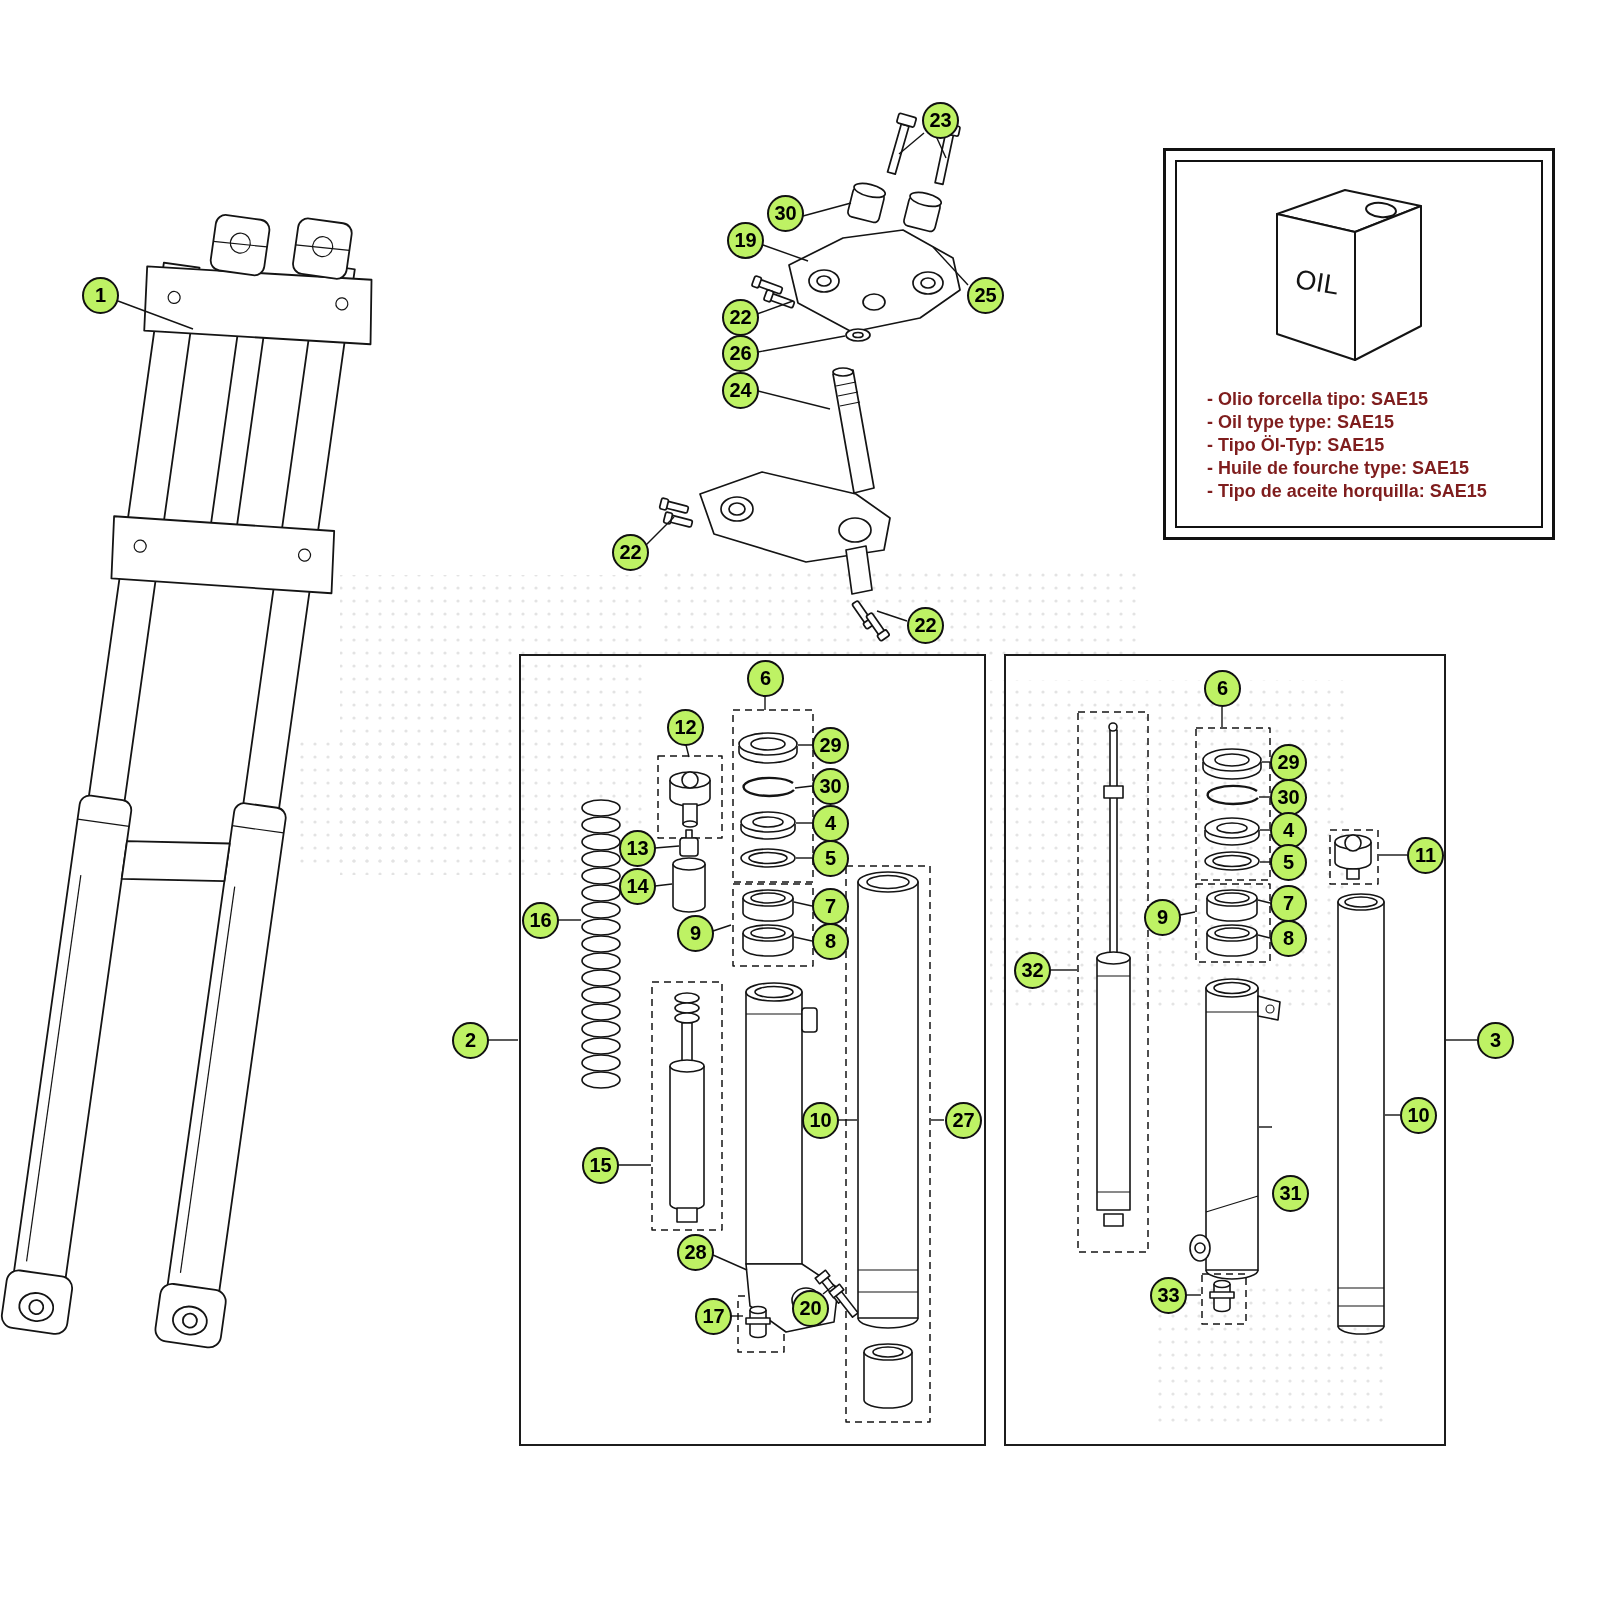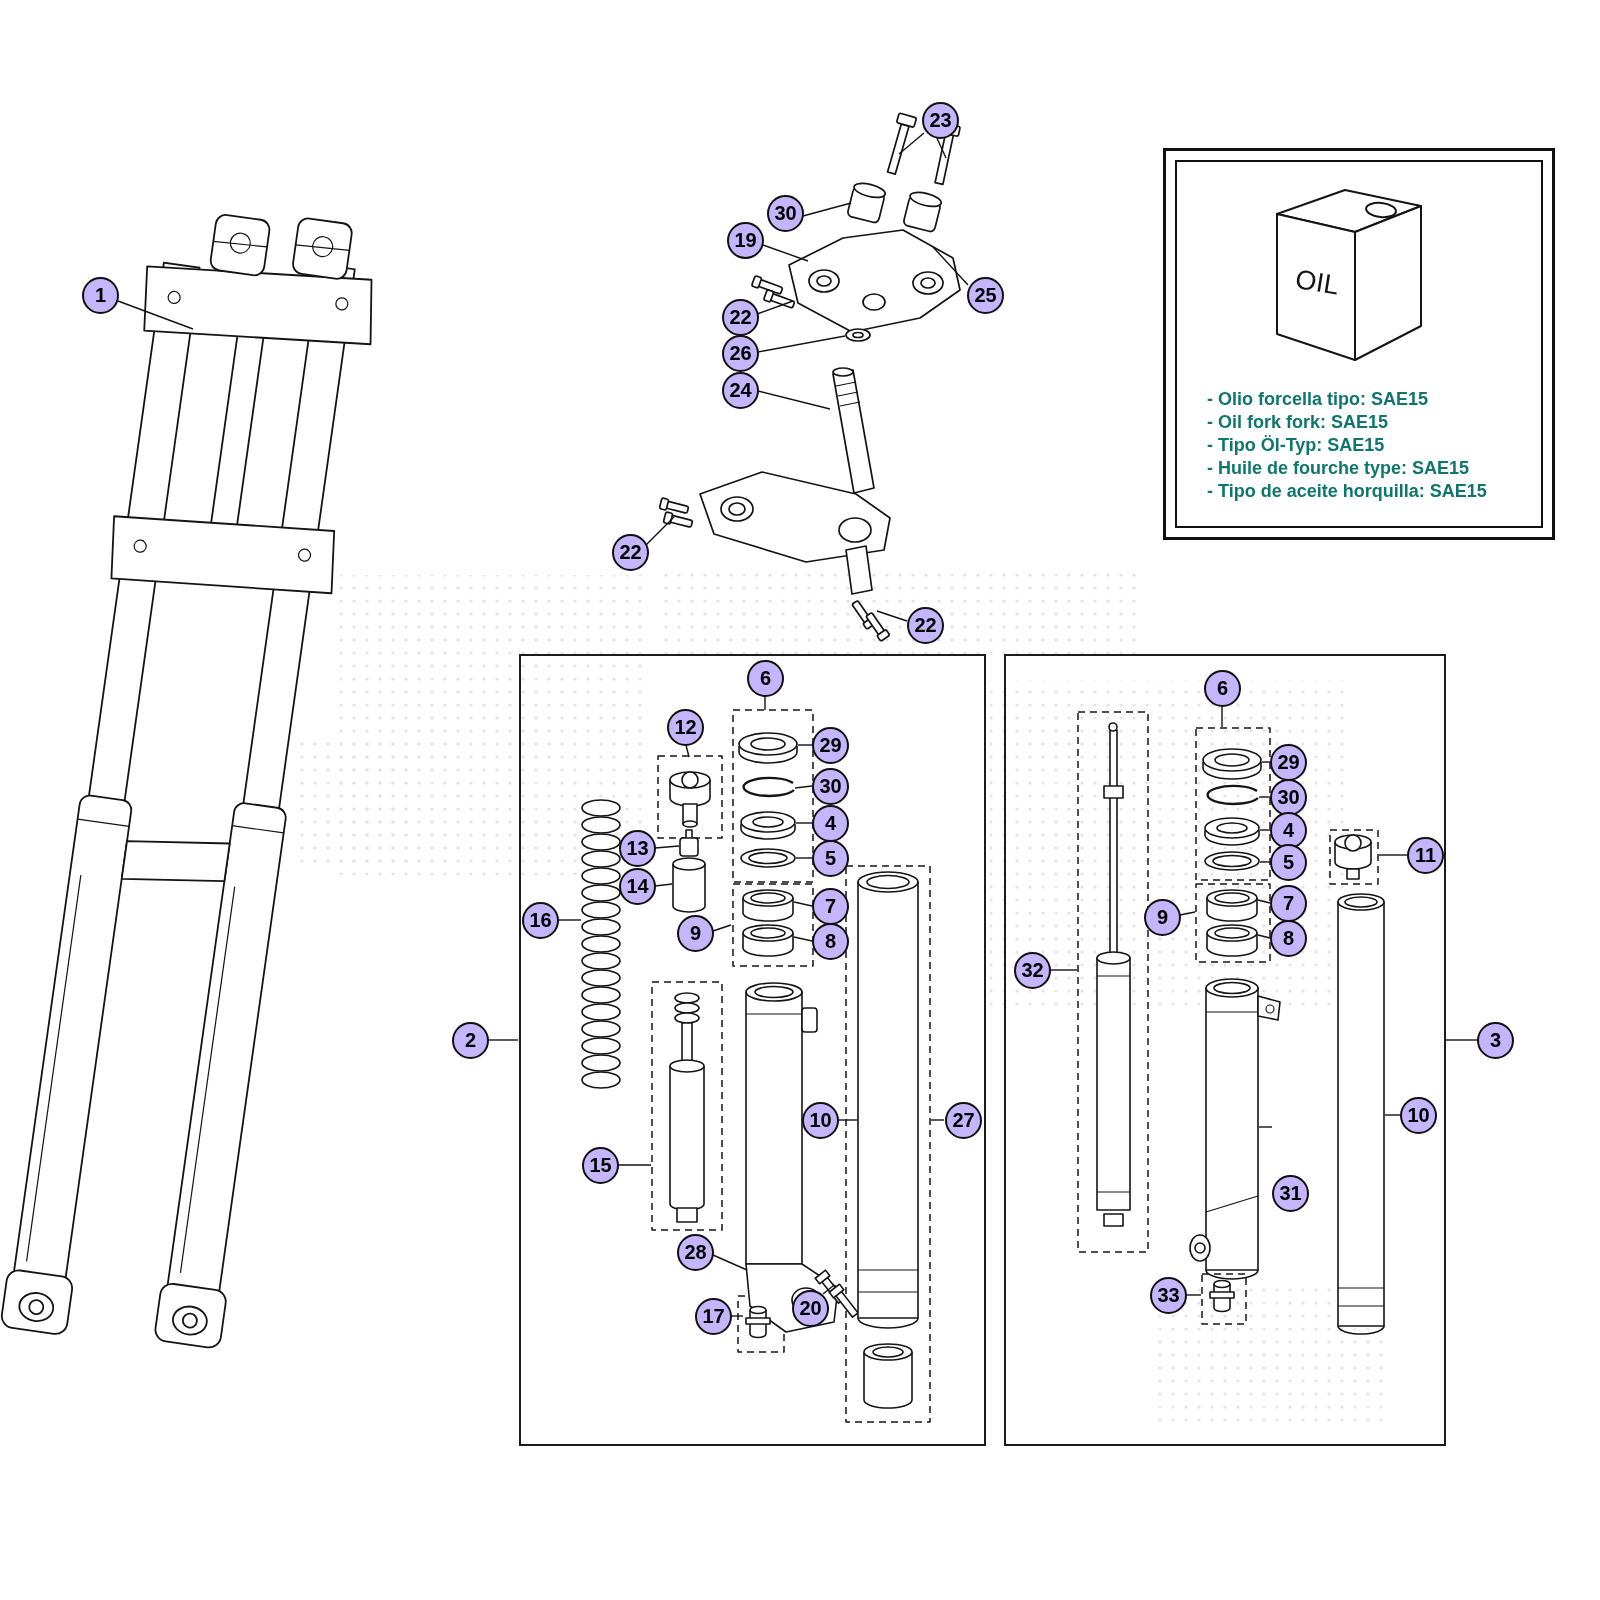--- a/index.html
+++ b/index.html
@@ -1,29 +1,29 @@
 <!DOCTYPE html>
 <html><head>
 <meta charset="utf-8">
 <style>
   html,body{margin:0;padding:0;background:#fff;}
   body{font-family:"Liberation Sans",sans-serif;}
   .stage{position:relative;width:1600px;height:1600px;background:#ffffff;overflow:hidden;}
   .art{position:absolute;left:0;top:0;z-index:1;}
   .callout{position:absolute;width:37px;height:37px;box-sizing:border-box;border:2.4px solid #111;
-           border-radius:50%;background:#c4b5fd;display:flex;align-items:center;justify-content:center;
+           border-radius:50%;background:#bef264;display:flex;align-items:center;justify-content:center;
            font:700 20px "Liberation Sans",sans-serif;color:#000;z-index:6;cursor:pointer;}
   .info-box{position:absolute;left:1163px;top:148px;width:392px;height:392px;box-sizing:border-box;
             border:3px solid #111;padding:9px;background:transparent;z-index:5;}
   .info-box-inner{width:100%;height:100%;box-sizing:border-box;border:2px solid #111;background:#fff;
                   display:flex;flex-direction:column;align-items:center;}
   .oil-can{margin-top:12px;}
   .oil-can text{font:400 27px "Liberation Sans",sans-serif;fill:#141414;}
   .info-lines{width:100%;box-sizing:border-box;padding:6px 10px 0 30px;
-              font:700 18px "Liberation Sans",sans-serif;color:#0f766e;line-height:23px;white-space:nowrap;}
+              font:700 18px "Liberation Sans",sans-serif;color:#7f1d1d;line-height:23px;white-space:nowrap;}
   .copyright{position:absolute;left:515px;top:1456px;font:700 30px "Liberation Sans",sans-serif;
              color:#000;z-index:5;}
 </style>
 </head>
 <body>
 
 <div class="stage">
 
 <svg class="art" width="1600" height="1600" viewBox="0 0 1600 1600">
   <defs>
@@ -438,21 +438,21 @@
       <g fill="#fff" stroke="#141414" stroke-width="2" stroke-linejoin="round">
         <polygon points="38,40 106,16 182,32 116,58"></polygon>
         <polygon points="38,40 38,160 116,186 116,58"></polygon>
         <polygon points="116,58 182,32 182,152 116,186"></polygon>
         <ellipse cx="142" cy="36" rx="15" ry="7" transform="rotate(6 142 36)"></ellipse>
       </g>
       <text x="56" y="116" transform="rotate(9 70 110)">OIL</text>
     </svg>
     <div class="info-lines">
       <div class="info-line">- Olio forcella tipo: SAE15</div>
-      <div class="info-line">- Oil fork fork: SAE15</div>
+      <div class="info-line">- Oil type type: SAE15</div>
       <div class="info-line">- Tipo Öl-Typ: SAE15</div>
       <div class="info-line">- Huile de fourche type: SAE15</div>
       <div class="info-line">- Tipo de aceite horquilla: SAE15</div>
     </div>
   </div>
 </div>
 
 
 </div>
 

